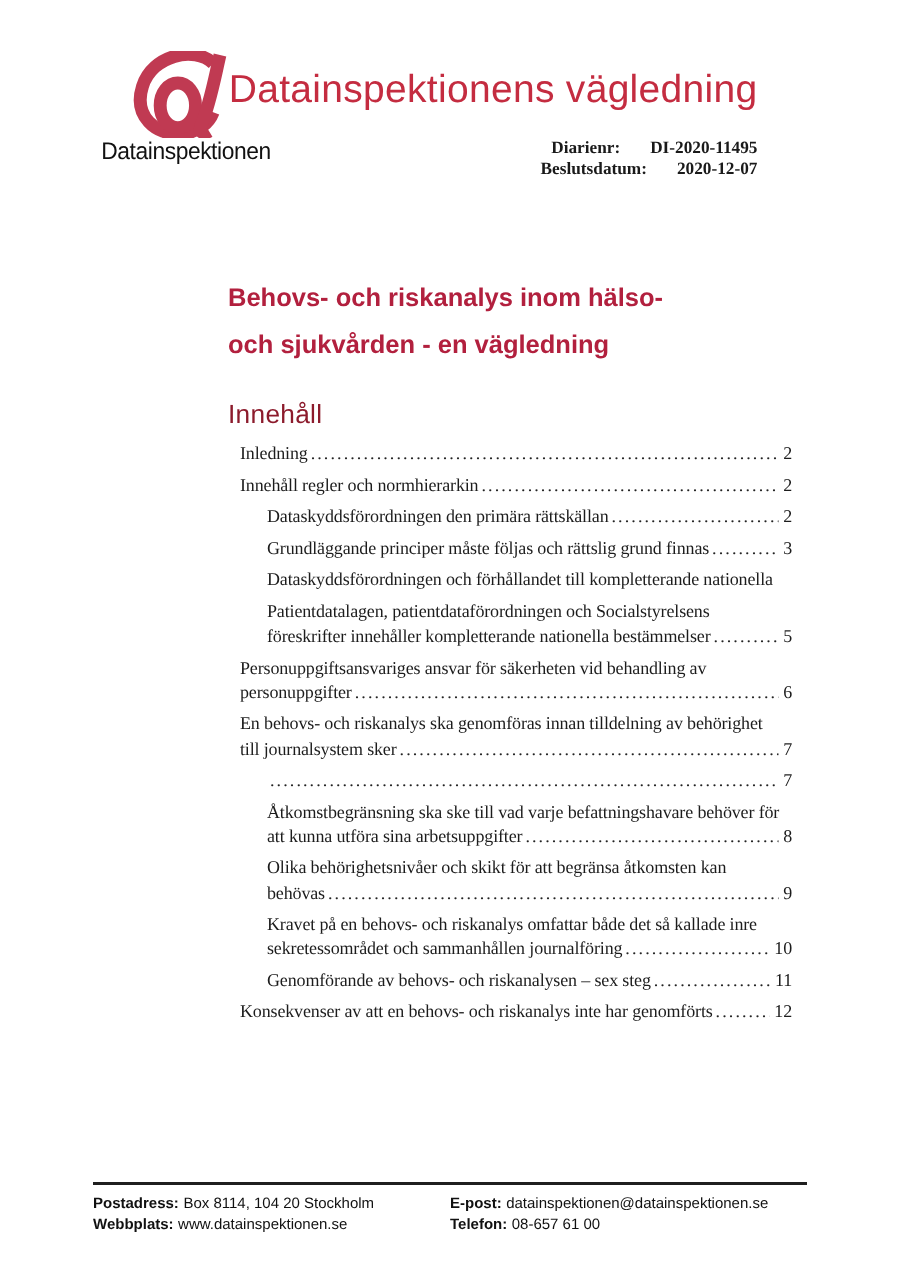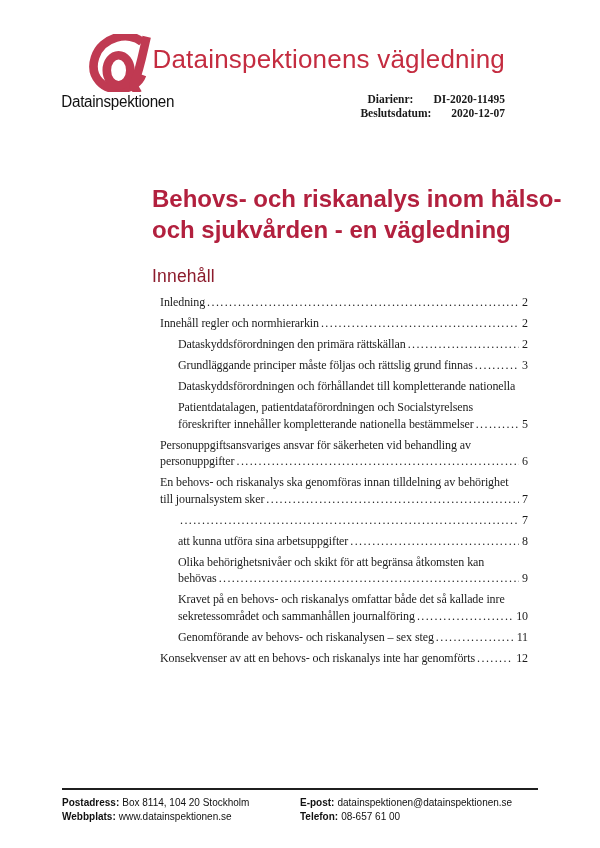--- a/index.html
+++ b/index.html
@@ -10,41 +10,41 @@
     --text_dark:#1c1c1c;
   }
   *{margin:0;padding:0;box-sizing:border-box;}
   html,body{width:600px;height:848px;overflow:hidden;background:#fff;}
   .page{
     position:relative;width:600px;height:848px;background:#ffffff;
     font-family:"Liberation Serif",serif;color:var(--text_dark);
   }
 
   
-  .logo-block{position:absolute;left:58px;top:34px;width:132px;text-align:left;}
+  .logo-block{position:absolute;left:58px;top:34px;width:132px;text-align:center;}
   .logo-mark{display:block;margin:0 auto;}
   .wordmark{
     font-family:"Liberation Sans",sans-serif;font-size:16px;color:#111;
     letter-spacing:-0.3px;transform:scaleX(0.95);transform-origin:center;
     margin-top:1px;white-space:nowrap;
   }
   .header-right{position:absolute;right:95px;top:44px;text-align:right;}
   .header-title{
     font-family:"Liberation Sans",sans-serif;font-size:26px;letter-spacing:0.2px;
     color:var(--header_red);white-space:nowrap;
   }
   .header-meta{margin-top:17px;font-size:11.5px;line-height:14px;color:#1a1a1a;}
   .meta-label{font-weight:700;}
   .meta-value{font-weight:700;margin-left:20px;}
 
   
   .doc-title{
     position:absolute;left:152px;top:183px;width:410px;
     font-family:"Liberation Sans",sans-serif;font-weight:700;
-    font-size:24px;line-height:31px;color:var(--title_red);
+    font-size:17px;line-height:31px;color:var(--title_red);
   }
 
   
   .toc-heading{
     position:absolute;left:152px;top:266px;
     font-family:"Liberation Sans",sans-serif;font-size:17.5px;
     color:var(--innehall_red);letter-spacing:0.2px;
   }
   .toc{
     position:absolute;left:160px;top:294px;width:368px;
@@ -171,20 +171,21 @@
           <span class="toc-page">7</span>
         </div>
       </div>
       <div class="toc-entry level2">
         <div class="toc-row">
           <span class="leader"></span>
           <span class="toc-page">7</span>
         </div>
       </div>
       <div class="toc-entry level2">
+        <div class="toc-line">Åtkomstbegränsning ska ske till vad varje befattningshavare behöver för</div>
         <div class="toc-row">
           <span class="toc-text">att kunna utföra sina arbetsuppgifter</span>
           <span class="leader"></span>
           <span class="toc-page">8</span>
         </div>
       </div>
       <div class="toc-entry level2">
         <div class="toc-line">Olika behörighetsnivåer och skikt för att begränsa åtkomsten kan</div>
         <div class="toc-row">
           <span class="toc-text">behövas</span>

